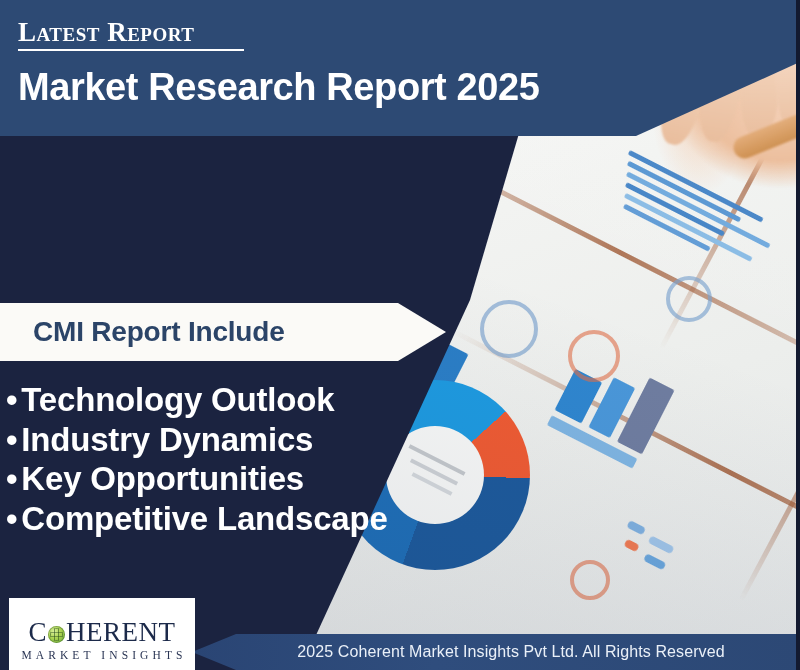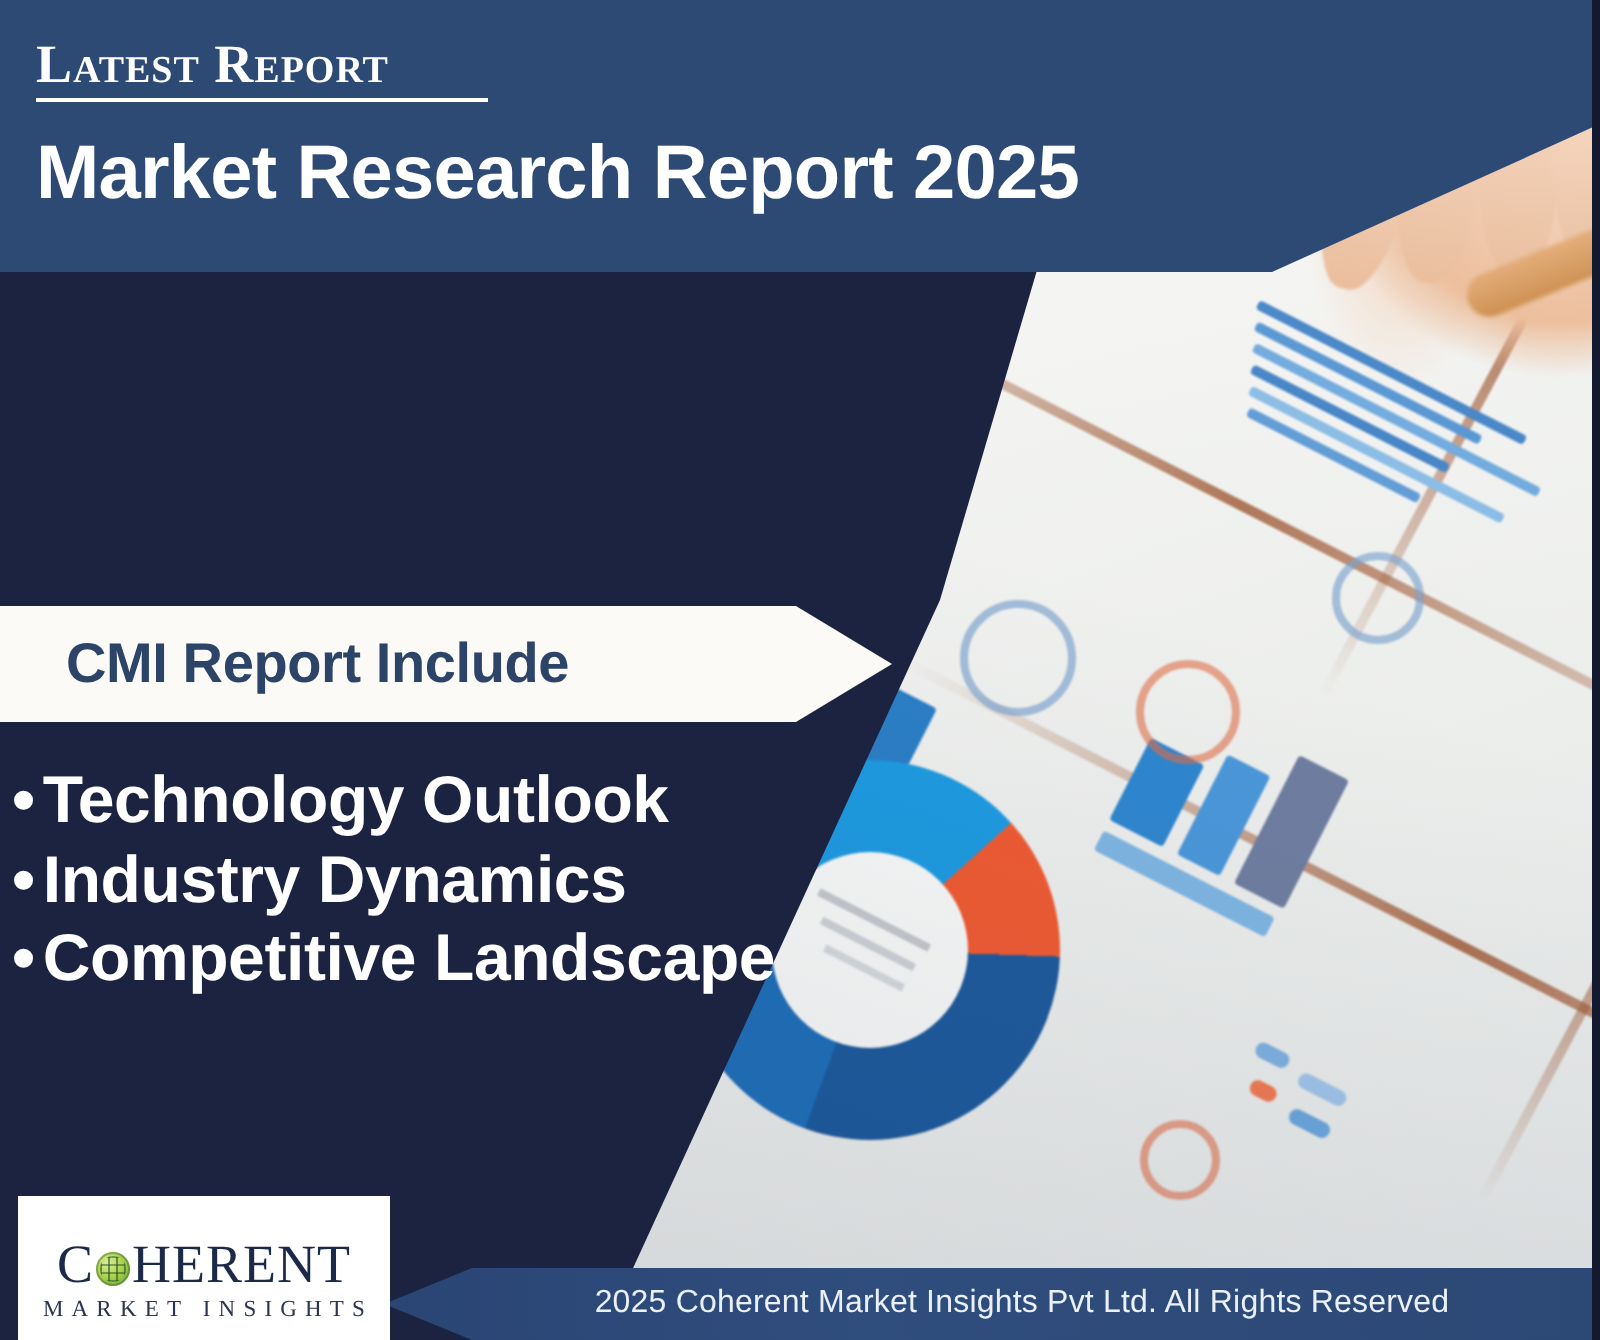--- a/index.html
+++ b/index.html
@@ -301,20 +301,23 @@
   </div>
 
   <ul class="bullets">
     <li>
       <span class="dot">•</span><span>Technology Outlook</span>
     </li>
     <li>
       <span class="dot">•</span><span>Industry Dynamics</span>
     </li>
     <li>
+      <span class="dot">•</span><span>Key Opportunities</span>
+    </li>
+    <li>
       <span class="dot">•</span><span>Competitive Landscape</span>
     </li>
   </ul>
 
   <div class="copybar-round"></div>
   <div class="copybar">
     <span class="copybar-text">2025 Coherent Market Insights Pvt Ltd. All Rights Reserved</span>
   </div>
 
   <div class="logo-box">

